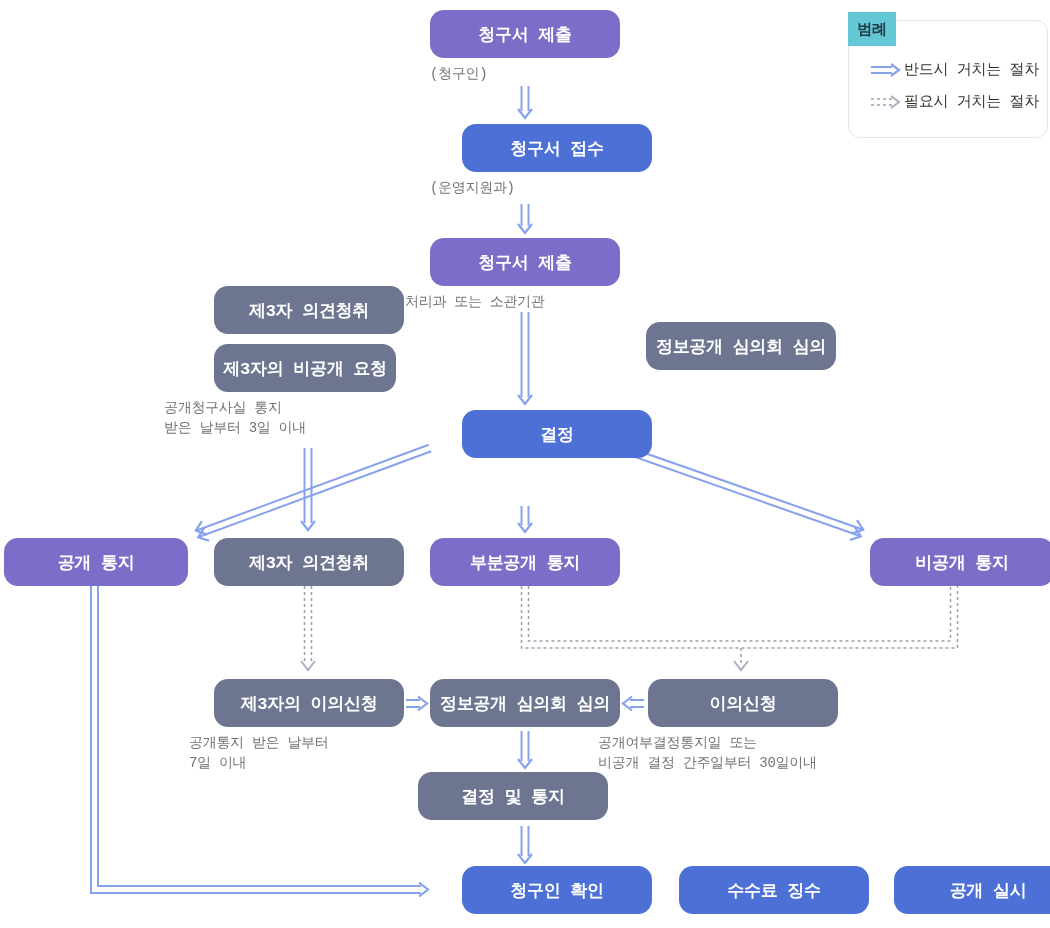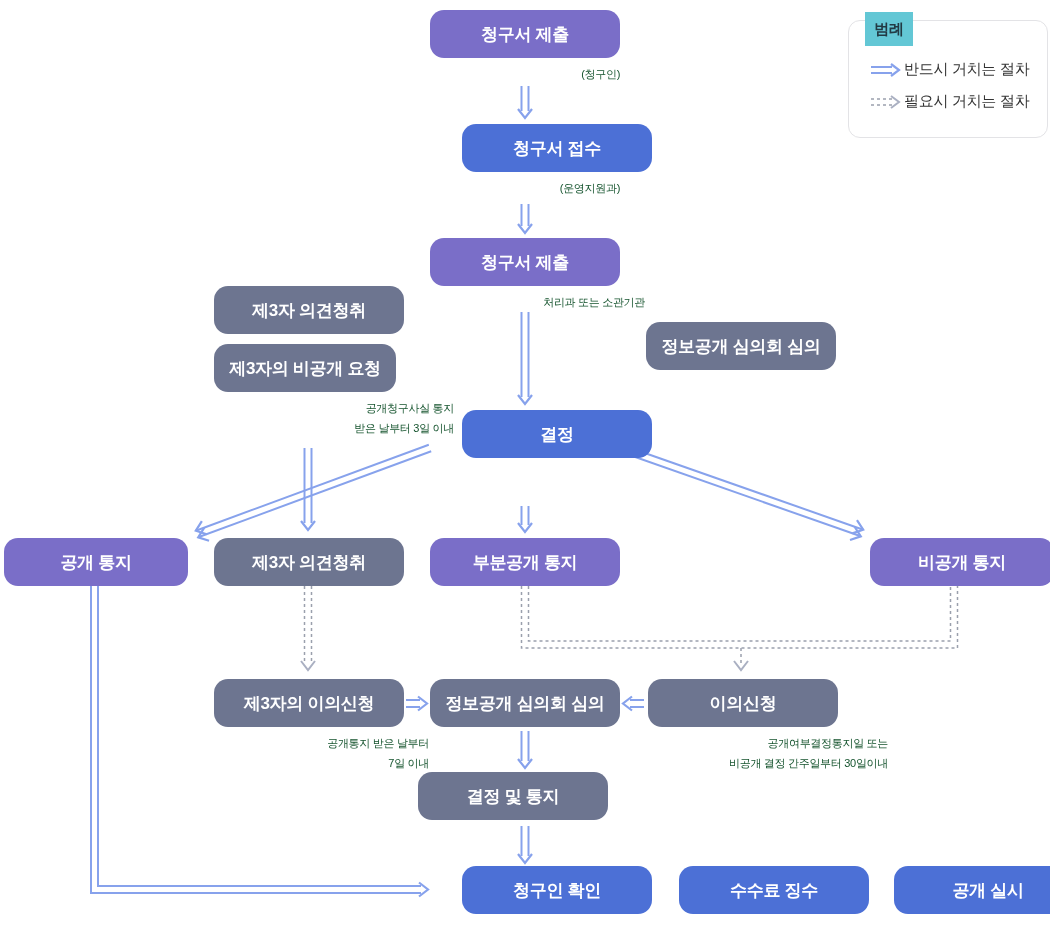--- a/index.html
+++ b/index.html
@@ -1,35 +1,35 @@
 <!DOCTYPE html>
 <html style="--purple: #7a6ec8; --blue: #4c70d6; --gray: #6d7590; --teal: #63c7d5; --arrow-blue: #87a2ec; --arrow-gray: #9aa0ad; --chev-gray: #aab0c2;"><head>
 <meta charset="utf-8">
 <style>
   html,body{margin:0;padding:0;background:#fff;}
   #canvas{position:relative;width:1050px;height:928px;background:#fff;overflow:hidden;
-          font-family:Liberation Sans, sans-serif;}
+          font-family:Liberation Mono, monospace;}
   svg.wires{position:absolute;left:0;top:0;z-index:1;}
   .ln{stroke:var(--arrow-blue);stroke-width:2;fill:none;}
   .dln{stroke:var(--arrow-gray);stroke-width:1.5;fill:none;stroke-dasharray:3 3;}
   .chev-b{stroke:var(--arrow-blue);stroke-width:2.2;fill:none;stroke-linejoin:miter;}
   .chev-g{stroke:var(--chev-gray);stroke-width:2;fill:none;}
   .node{position:absolute;z-index:2;height:48px;border-radius:14px;display:flex;
         align-items:center;justify-content:center;color:#fff;font-size:17px;
         font-weight:700;letter-spacing:-0.3px;white-space:nowrap;}
   .purple{background:var(--purple);}
   .blue{background:var(--blue);margin-left:32px;}
   .gray{background:var(--gray);}
-  .cap{position:absolute;z-index:2;color:#14532d;font-size:11px;font-weight:500;
-       text-align:right;line-height:20px;white-space:pre-line;letter-spacing:-0.3px;}
+  .cap{position:absolute;z-index:2;color:#737373;font-size:14px;font-weight:500;
+       text-align:left;line-height:20px;white-space:pre-line;letter-spacing:-0.3px;}
   .legend-card{position:absolute;z-index:2;left:848px;top:20px;width:200px;height:118px;
        background:#fff;border:1px solid #e3e3e6;border-radius:12px;box-sizing:border-box;}
   .legend-tab{position:absolute;z-index:3;left:848px;top:12px;width:48px;height:34px;
        background:var(--teal);color:#223a44;font-size:15px;font-weight:700;
-       display:flex;align-items:center;justify-content:center;letter-spacing:-0.3px;margin-left:17px;}
+       display:flex;align-items:center;justify-content:center;letter-spacing:-0.3px;}
   .legend-item{position:absolute;z-index:3;display:flex;align-items:center;}
   .legend-item .lbl{color:#333;font-size:15px;font-weight:500;letter-spacing:-0.3px;white-space:nowrap;}
 </style>
 </head>
 <body>
 
 <div id="canvas">
 
   <svg class="wires" width="1050" height="928" viewBox="0 0 1050 928">
 

